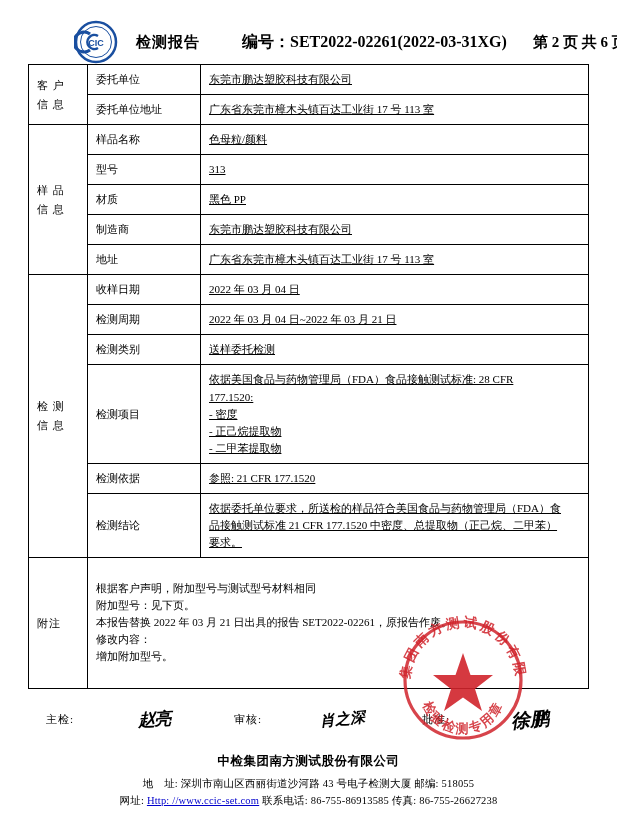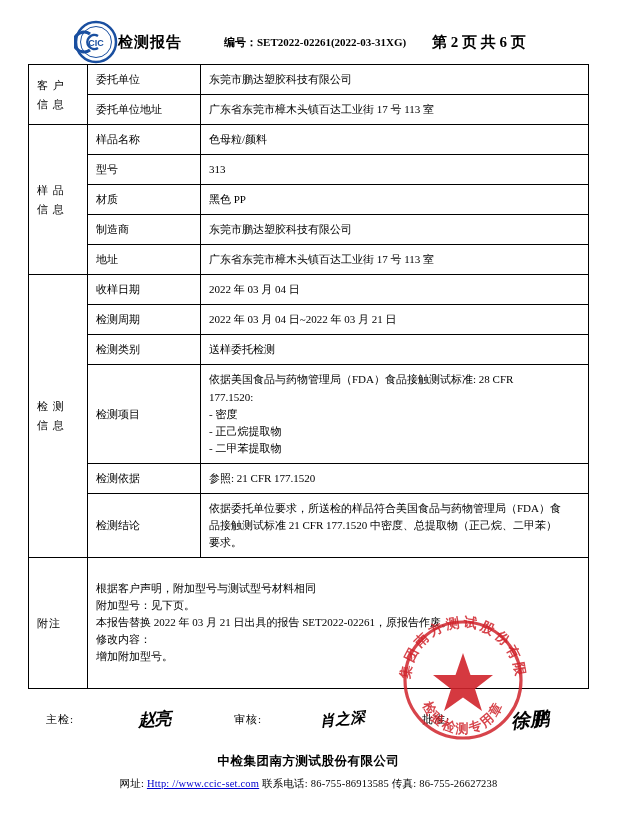--- a/index.html
+++ b/index.html
@@ -36,26 +36,27 @@
     width: 44px;
     height: 44px;
     flex: 0 0 44px;
     margin-left: 46px;
     position: relative;
   }
   .logo svg { display: block; }
   .header-title {
     font-size: 15px;
     font-weight: bold;
+    margin-left: 18px;
     letter-spacing: 1px;
     white-space: nowrap;
   }
   .header-report-no {
     margin-left: 42px;
-    font-size: 11px;
+    font-size: 16px;
     font-weight: bold;
     white-space: nowrap;
   }
   .header-report-no .lbl { font-weight: bold; }
   .header-page {
     margin-left: 26px;
     font-size: 15px;
     font-weight: bold;
     white-space: nowrap;
   }
@@ -81,20 +82,21 @@
   }
   td.cat .cat-inner {
     line-height: 1.7;
   }
   td.label {
     width: 96px;
     padding-left: 10px;
   }
   td.value {
     padding-left: 10px;
+    text-decoration: underline;
   }
   .item-list {
     margin: 0;
     padding: 0;
   }
   .item-list div { white-space: nowrap; }
 
   
   td.remarks-body {
     padding: 6px 10px 6px 10px;
@@ -346,20 +348,26 @@
       <td class="sig-value"><span class="hand2">肖之深</span></td>
       <td class="sig-label">批准:</td>
       <td class="sig-value"><span class="hand3">徐鹏</span></td>
     </tr>
   </tbody>
     </table>
 
   <div class="footer">
     <div class="company">中检集团南方测试股份有限公司</div>
     <div class="line">
+      <span>地　址:</span>
+      <span>深圳市南山区西丽街道沙河路 43 号电子检测大厦</span>
+      <span>邮编:</span>
+      <span>518055</span>
+    </div>
+    <div class="line">
       <span>网址:</span>
       <span class="url">Http: //www.ccic-set.com</span>
       <span>联系电话:</span>
       <span>86-755-86913585</span>
       <span>传真:</span>
       <span>86-755-26627238</span>
     </div>
   </div>
 
 </div>

